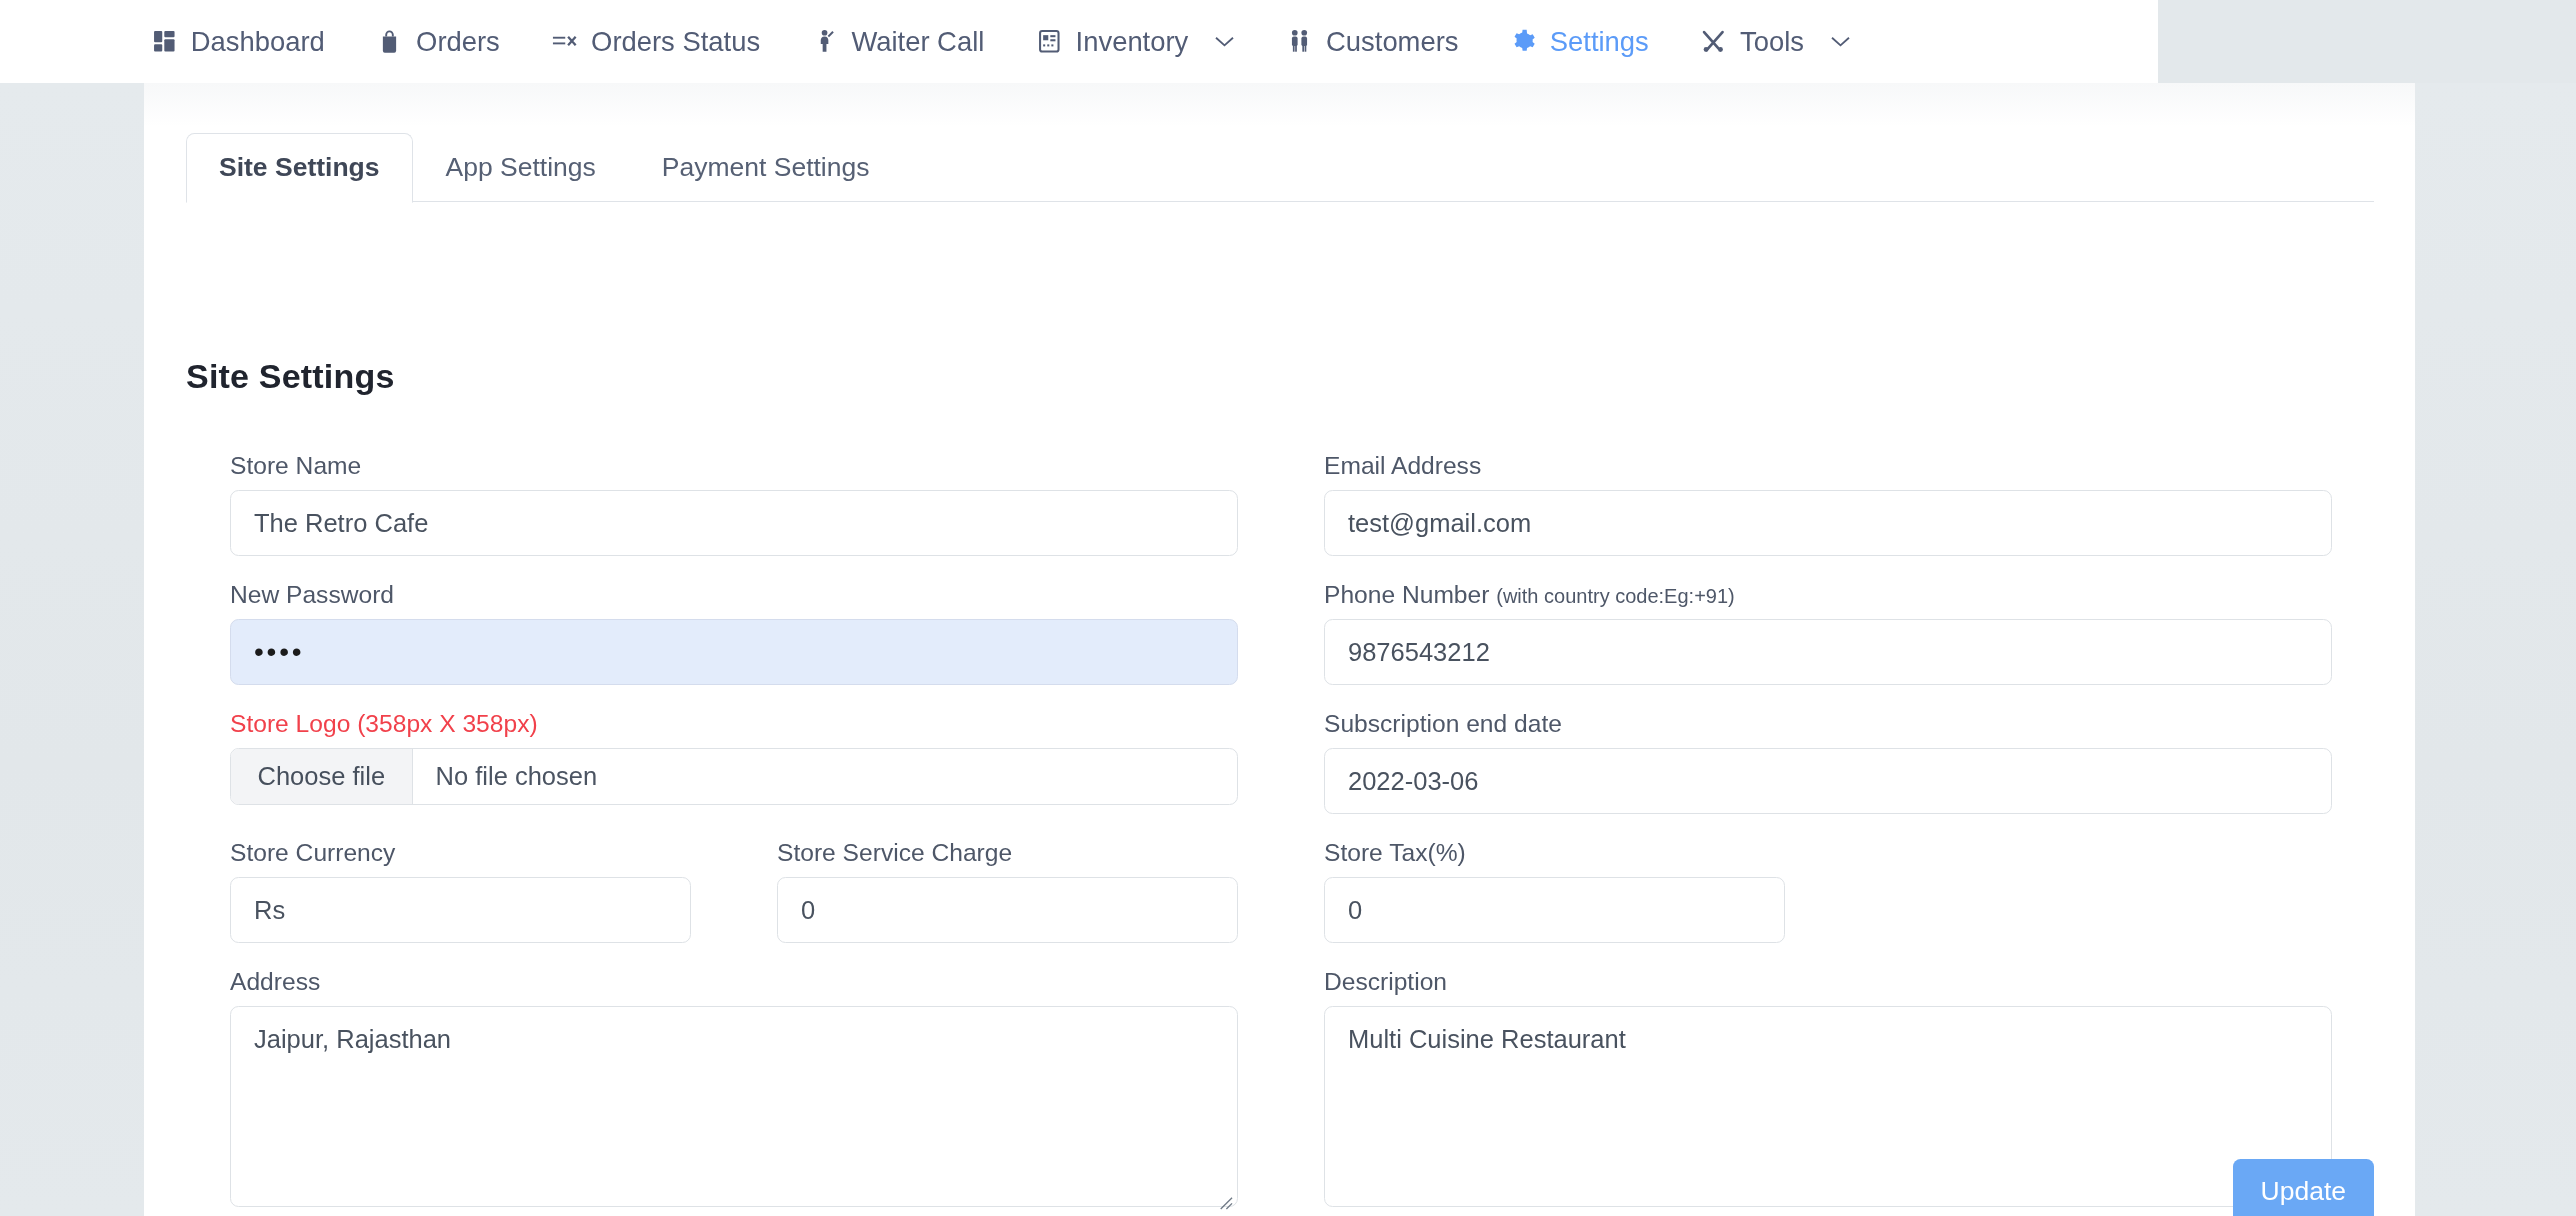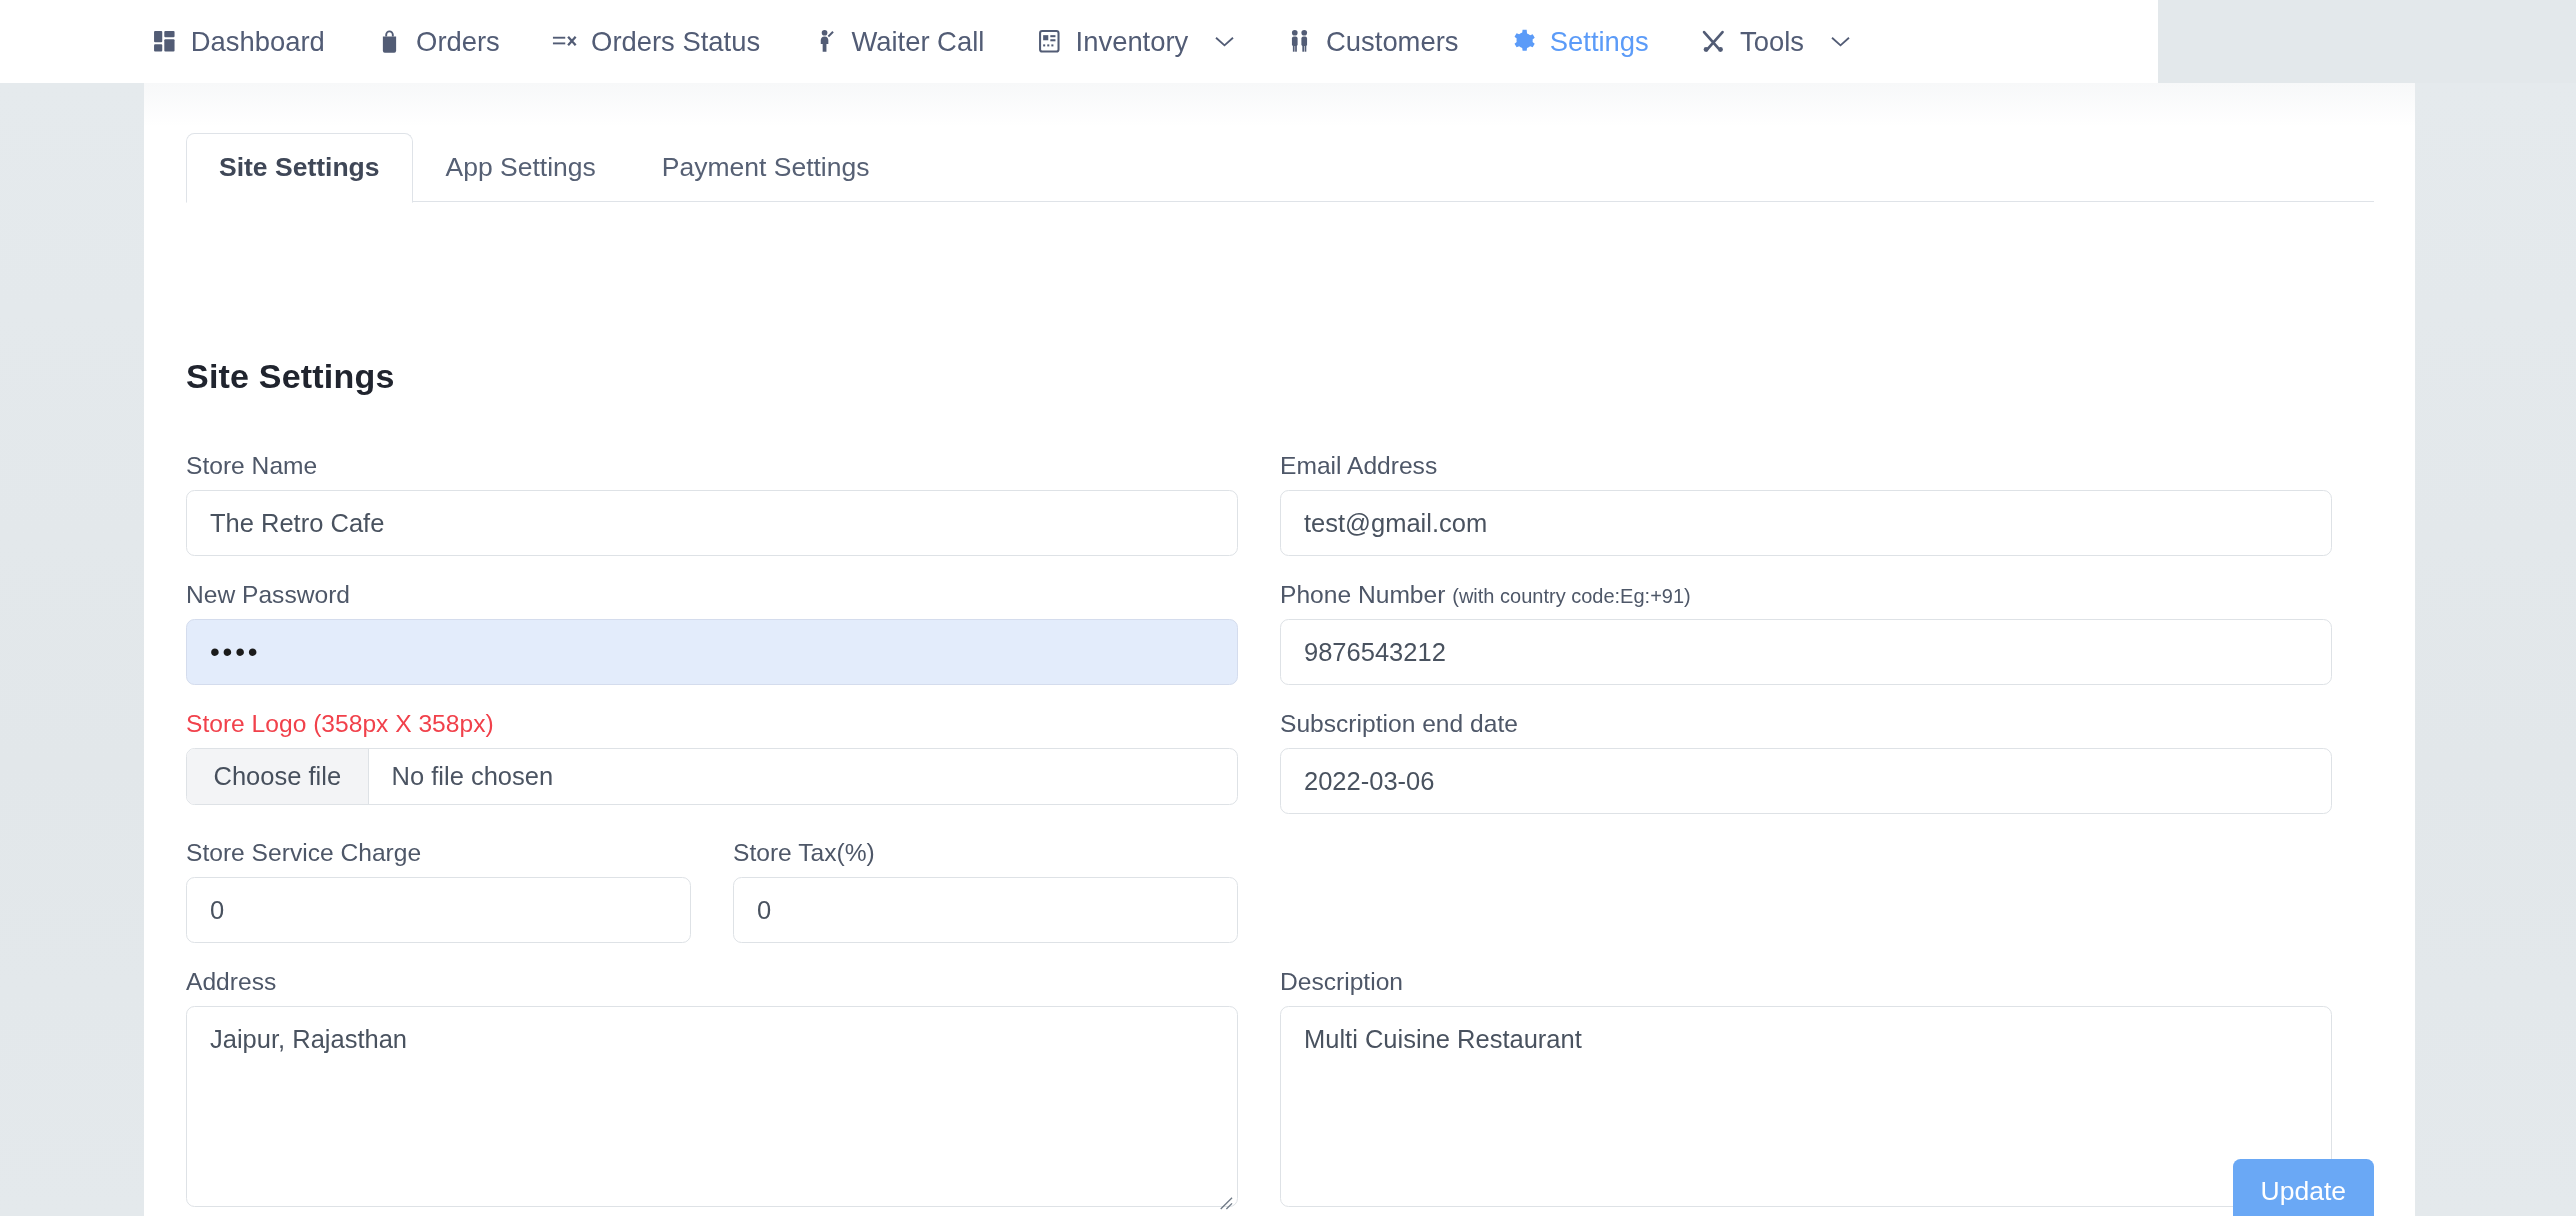--- a/index.html
+++ b/index.html
@@ -105,21 +105,21 @@
   }
   .form {
     position: absolute;
     top: 369px; left: 42px;
     width: 2188px;
   }
   .row { display: flex; width: 100%; }
   .col-half { width: 50%; padding-right: 42px; }
   .col-quarter { width: 25%; padding-right: 42px; }
 
-  .field { margin-bottom: 24.6px; }
+  .field { margin-bottom: 24.6px; margin-left: 44px; }
   .label {
     font-size: 24.6px;
     color: #4e5768;
     margin-bottom: 11.3px;
     line-height: 1.1;
     white-space: nowrap;
   }
   .label .sub {
     font-size: 20px;
     color: #4e5768;
@@ -391,20 +391,26 @@
         <div class="field">
           <div class="label">Subscription end date</div>
           <div class="input">2022-03-06</div>
         </div>
       </div>
     </div>
 
     <div class="row">
       <div class="col-quarter">
         <div class="field">
+          <div class="label">Store Currency</div>
+          <div class="input">Rs</div>
+        </div>
+      </div>
+      <div class="col-quarter">
+        <div class="field">
           <div class="label">Store Service Charge</div>
           <div class="input">0</div>
         </div>
       </div>
       <div class="col-quarter">
         <div class="field">
           <div class="label">Store Tax(%)</div>
           <div class="input">0</div>
         </div>
       </div>

